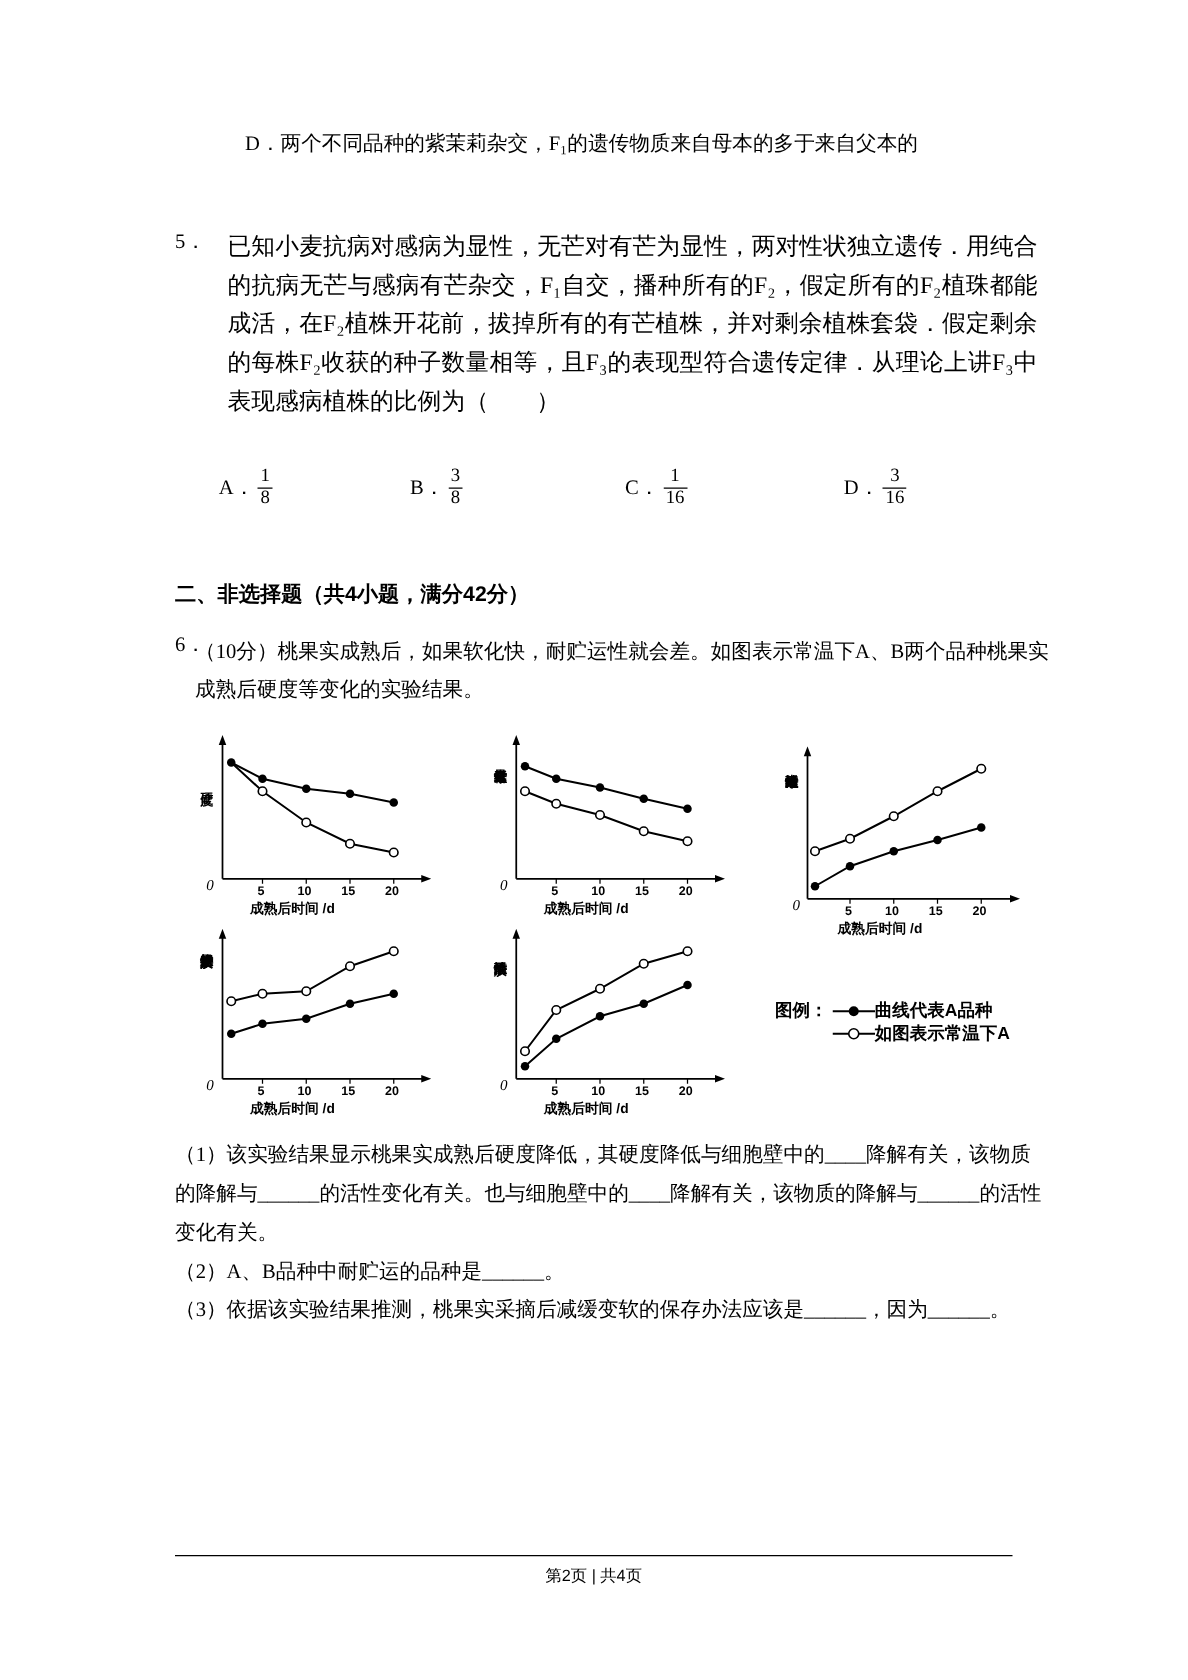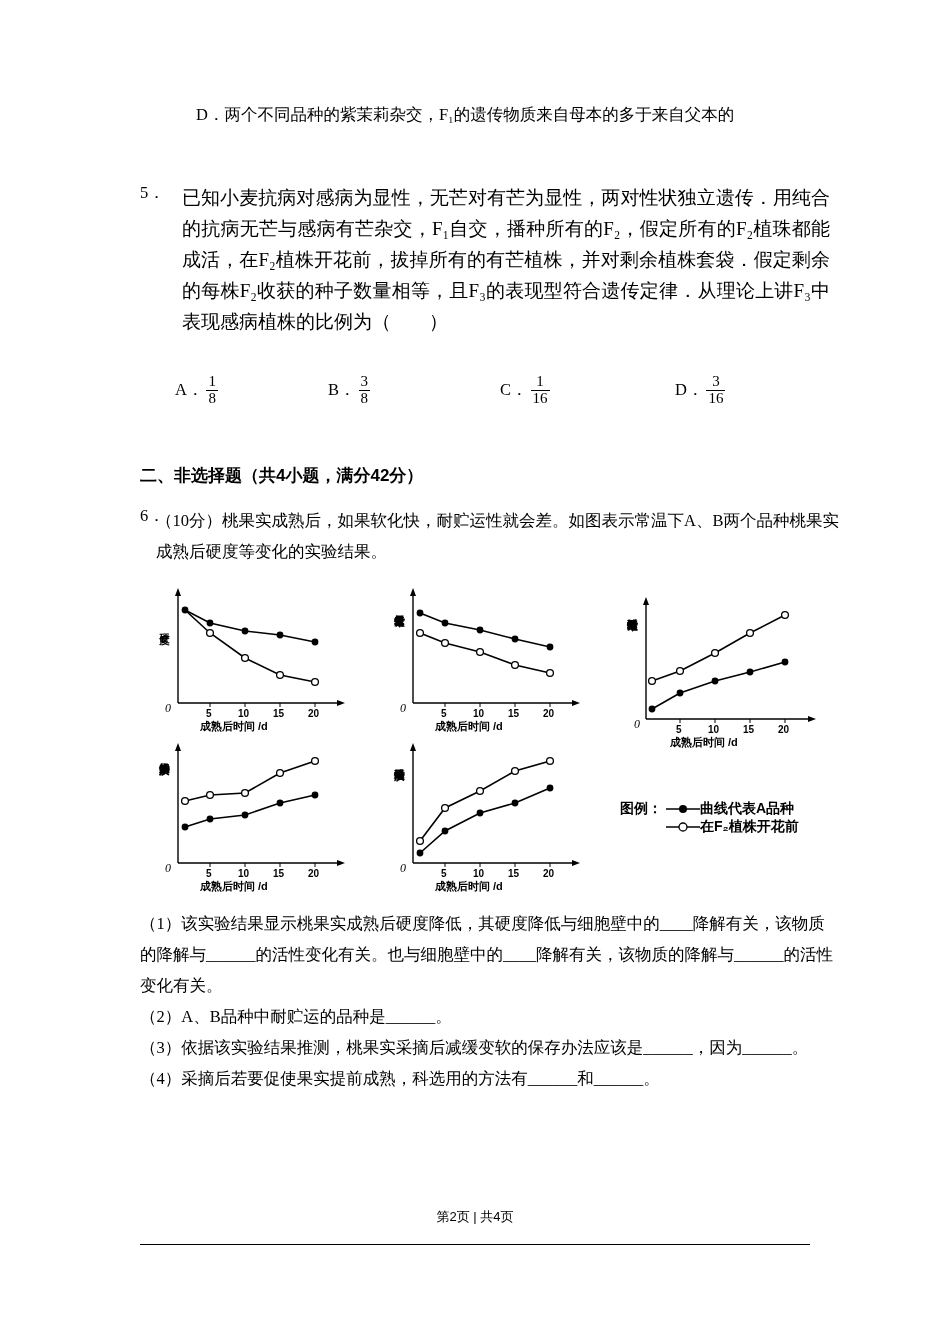--- a/index.html
+++ b/index.html
@@ -108,21 +108,21 @@
     font-size:14px;
     font-family:"Liberation Sans", sans-serif;
     font-weight:bold;
     white-space:nowrap;
   }
   .answers{
     position:absolute;left:140px;top:908px;width:700px;
     font-size:16.5px;line-height:31px;
   }
   .footer{
-    position:absolute;left:0;top:1208px;width:950px;
+    position:absolute;left:0;top:1252px;width:950px;
     text-align:center;font-size:13px;
     font-family:"Liberation Sans", sans-serif;
   }
   .hr{
     position:absolute;left:140px;top:1244px;width:670px;height:1px;background:#000;
   }
 </style>
 </head>
 <body>
 
@@ -324,30 +324,29 @@
         <span style="display:block;white-space:nowrap;">
           <svg width="34" height="14" style="vertical-align:middle;">
             <line x1="0" y1="7" x2="34" y2="7" stroke="#000" stroke-width="1.6"></line>
             <circle cx="17" cy="7" r="4" fill="#000"></circle>
           </svg><span>曲线代表A品种</span>
         </span>
         <span style="display:block;white-space:nowrap;">
           <svg width="34" height="14" style="vertical-align:middle;">
             <line x1="0" y1="7" x2="34" y2="7" stroke="#000" stroke-width="1.6"></line>
             <circle cx="17" cy="7" r="4" fill="#fff" stroke="#000" stroke-width="1.3"></circle>
-          </svg><span>在F₂植株开花前</span>
+          </svg><span>如图表示常温下A</span>
         </span>
       </span>
     </div>
 
   </div>
 
   <div class="answers">
     <div style="text-indent:0;padding-left:0;">（1）该实验结果显示桃果实成熟后硬度降低，其硬度降低与细胞壁中的____降解有关，该物质的降解与______的活性变化有关。也与细胞壁中的____降解有关，该物质的降解与______的活性变化有关。</div>
     <div>（2）A、B品种中耐贮运的品种是______。</div>
     <div>（3）依据该实验结果推测，桃果实采摘后减缓变软的保存办法应该是______，因为______。</div>
-    <div>（4）采摘后若要促使果实提前成熟，科选用的方法有______和______。</div>
   </div>
 
   <div class="hr"></div>
   <div class="footer">第2页 | 共4页</div>
 
 </div>
 
 </body></html>

